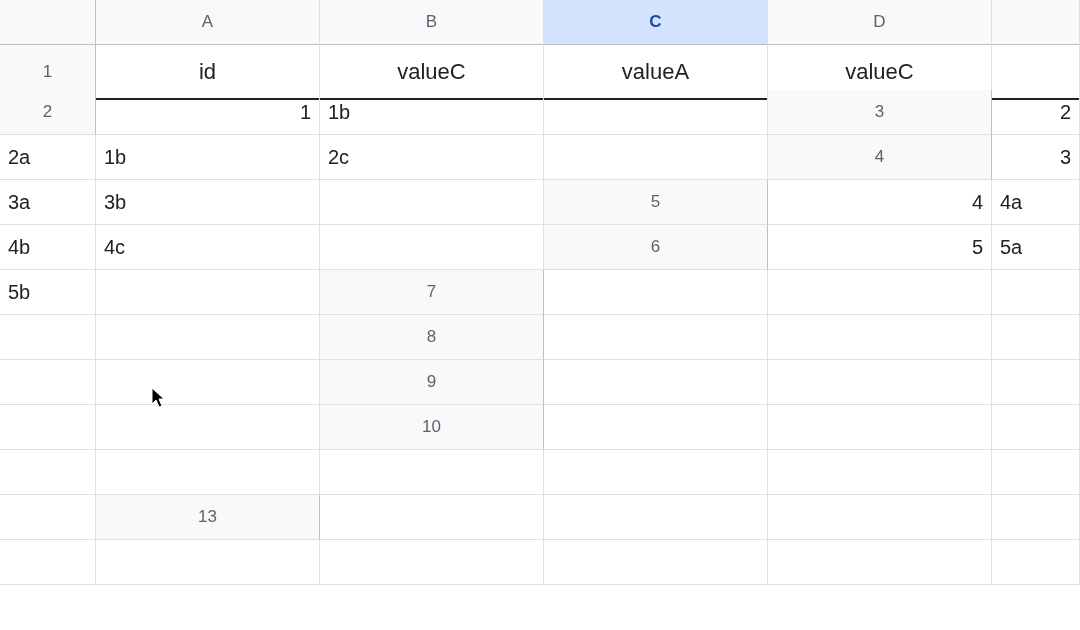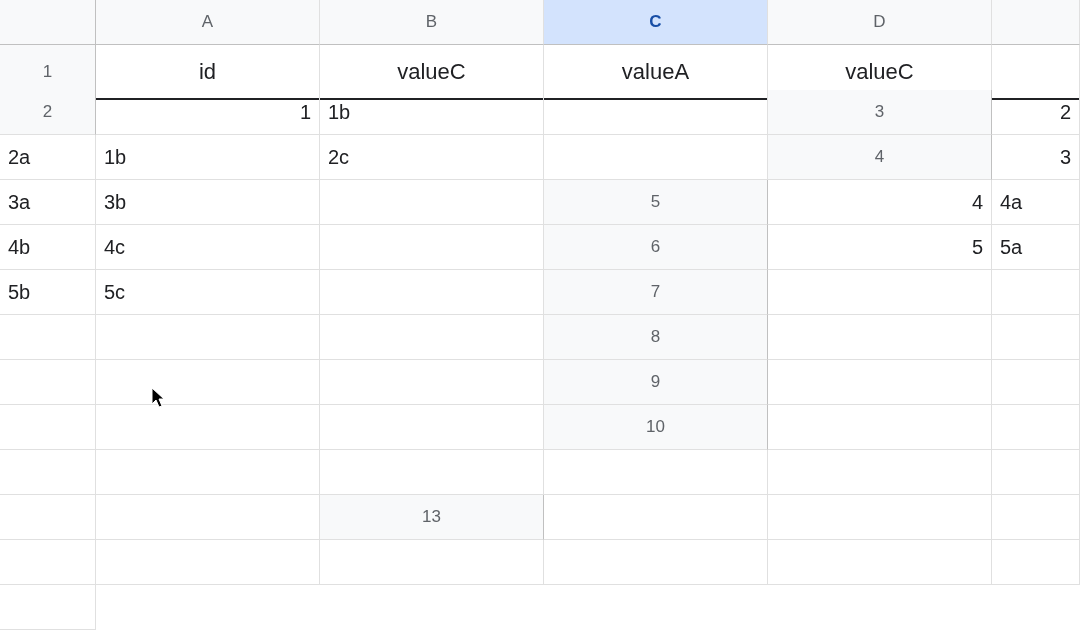--- a/index.html
+++ b/index.html
@@ -127,21 +127,20 @@
   <div class="cell numeric">4</div>
   <div class="cell">4a</div>
   <div class="cell">4b</div>
   <div class="cell">4c</div>
   <div class="cell"></div>
 
   <div class="row-header">6</div>
   <div class="cell numeric">5</div>
   <div class="cell">5a</div>
   <div class="cell">5b</div>
-  <div class="cell">5c</div>
   <div class="cell"></div>
 
   <div class="row-header">7</div>
   <div class="cell"></div>
   <div class="cell"></div>
   <div class="cell"></div>
   <div class="cell"></div>
   <div class="cell"></div>
 
   <div class="row-header">8</div>

